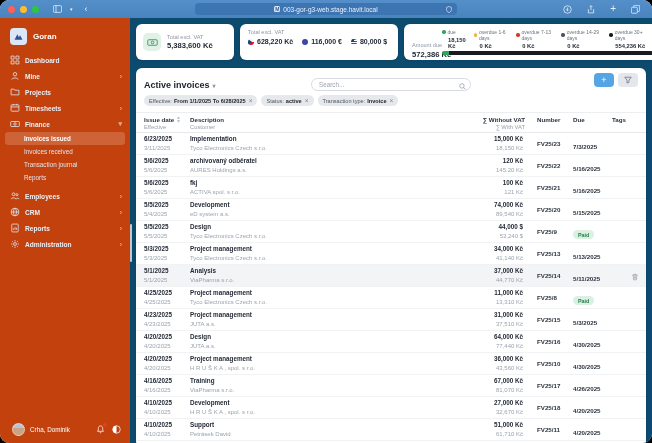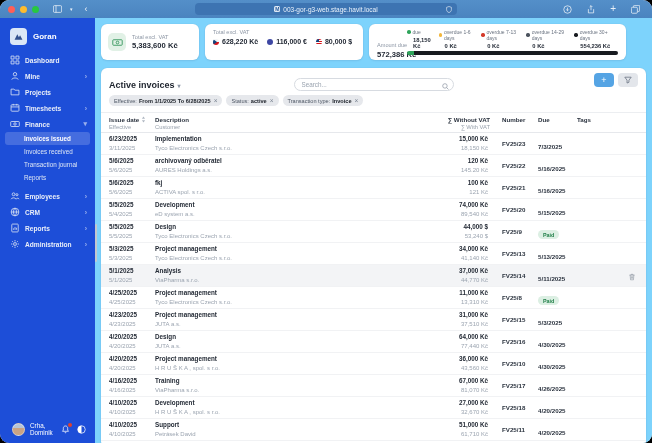--- a/index.html
+++ b/index.html
@@ -12,22 +12,22 @@
   .light { width:7px; height:7px; border-radius:50%; }
   .light.r { background:#ff5f57; } .light.y { background:#febc2e; } .light.g { background:#28c840; }
   .chrome-ic { color:rgba(255,255,255,.88); font-size:8px; line-height:18px; margin:0 4px; display:inline-flex; align-items:center; }
   .addr { position:absolute; left:50%; top:3px; transform:translateX(-50%); width:262px; height:12px; border-radius:4px; background:#3d74b2; display:flex; align-items:center; justify-content:center; gap:3px; color:#eaf2fb; font-size:6.5px; }
   .addr .fav { width:6px; height:6px; border-radius:1.5px; background:#dfe9f5; color:#2d5f9e; font-size:5px; font-weight:bold; line-height:6px; text-align:center; }
   .addr .shield { position:absolute; right:5px; top:2.5px; }
   .chrome-right { position:absolute; right:8px; top:0; height:18px; display:flex; align-items:center; gap:7px; }
 
   
   .app { display:flex; height:425px; }
-  .sidebar { position:relative; width:95px; background:#1d4ed8; color:#fff; flex-shrink:0; }
-  .main { position:relative; flex:1; background:#7dd3fc; overflow:hidden;text-decoration:underline; }
+  .sidebar { position:relative; width:130px; background:#c2410c; color:#fff; flex-shrink:0; }
+  .main { position:relative; flex:1; background:#0c4a6e; overflow:hidden;text-decoration:underline; }
 
   
   .brand { display:flex; align-items:center; gap:6px; padding:10px 0 7px 10px; }
   .brand .logo { width:17px; height:17px; border-radius:4px; background:#dbe7f6; display:flex; align-items:center; justify-content:center; }
   .brand .name { font-size:8px; font-weight:bold; }
   .nav-item { position:relative; display:flex; align-items:center; height:16px; padding-left:10px; font-size:6.6px; font-weight:600; color:#e9eef8; cursor:pointer; }
   .nav-item svg { margin-right:5px; flex-shrink:0; }
   .nav-item .chev { position:absolute; right:8px; color:rgba(255,255,255,.55); font-size:7px; }
   .sub-item { display:flex; align-items:center; height:13px; margin:0 5px; padding-left:19px; font-size:6.3px; color:#dde6f4; border-radius:3px; cursor:pointer; }
   .sub-item.active { background:rgba(255,255,255,.18); color:#fff; font-weight:700; }

